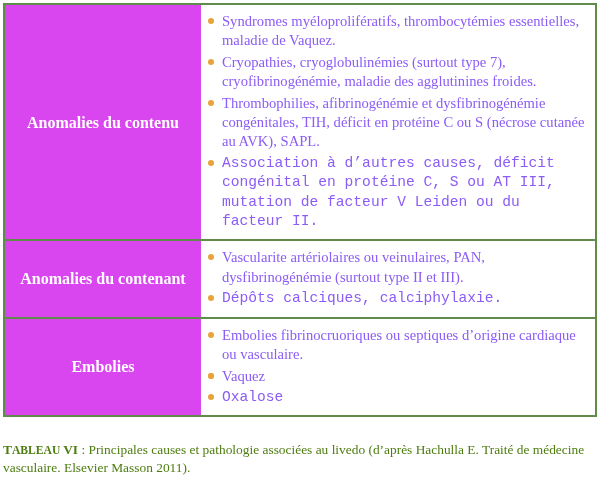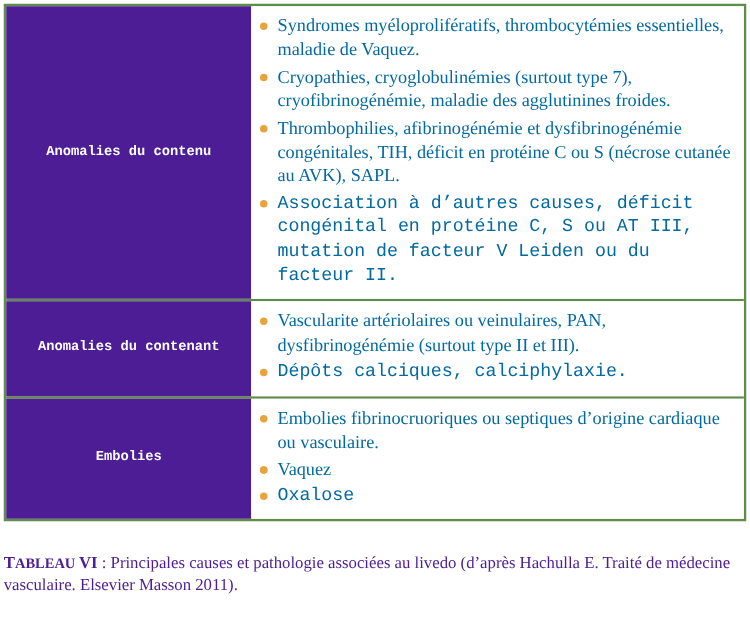--- a/index.html
+++ b/index.html
@@ -35,25 +35,25 @@
     display: flex;
     align-items: stretch;
     border-bottom: 2px solid #5f8c4a;
   }
   .row:last-child {
     border-bottom: none;
   }
   .cat-cell {
     width: 196px;
     min-width: 196px;
-    background: #4c1d95;
+    background: #d946ef;
     color: #ffffff;
-    font-family: Liberation Mono, monospace;
+    font-family: Liberation Serif, serif;
     font-weight: bold;
-    font-size: 11px;
+    font-size: 16px;
     display: flex;
     align-items: center;
     justify-content: center;
     text-align: center;
     padding: 6px 8px;
     box-sizing: border-box;
     line-height: 1.2;
   }
   .items-cell {
     flex: 1;
@@ -65,21 +65,21 @@
     list-style: none;
     margin: 0;
     padding: 0;
   }
   ul.items li {
     position: relative;
     padding-left: 15px;
     margin: 0 0 2px 0;
     font-size: 14.6px;
     line-height: 1.33;
-    color: #0369a1;
+    color: #8b5cf6;
   }
   ul.items li:last-child {
     margin-bottom: 0;
     font-family: Liberation Mono, monospace;
   }
   ul.items li .bullet {
     position: absolute;
     left: 1px;
     top: 6px;
     width: 6px;
@@ -88,21 +88,21 @@
     background: #e8a33d;
     display: block;
   }
   .caption {
     position: absolute;
     left: 3px;
     top: 441px;
     width: 594px;
     font-size: 13.4px;
     line-height: 1.35;
-    color: #4c1d95;
+    color: #4d7c0f;
   }
   .caption .label {
     font-family: "Liberation Serif", serif;
     font-weight: bold;
   }
   .caption .label .sc {
     font-size: 11.6px;
   }
 </style>
 </head>

